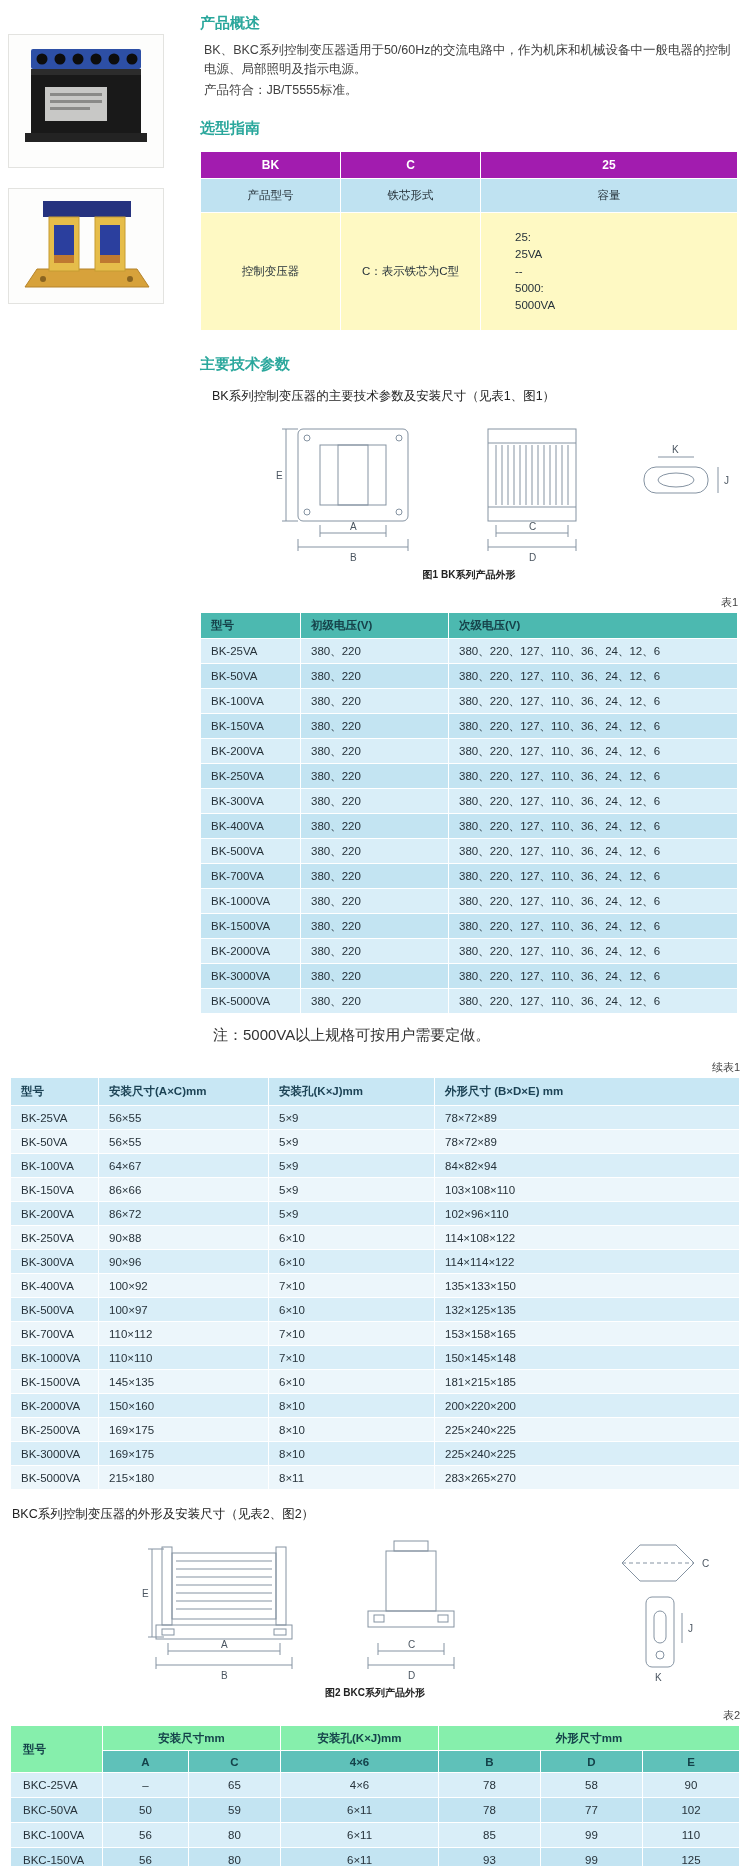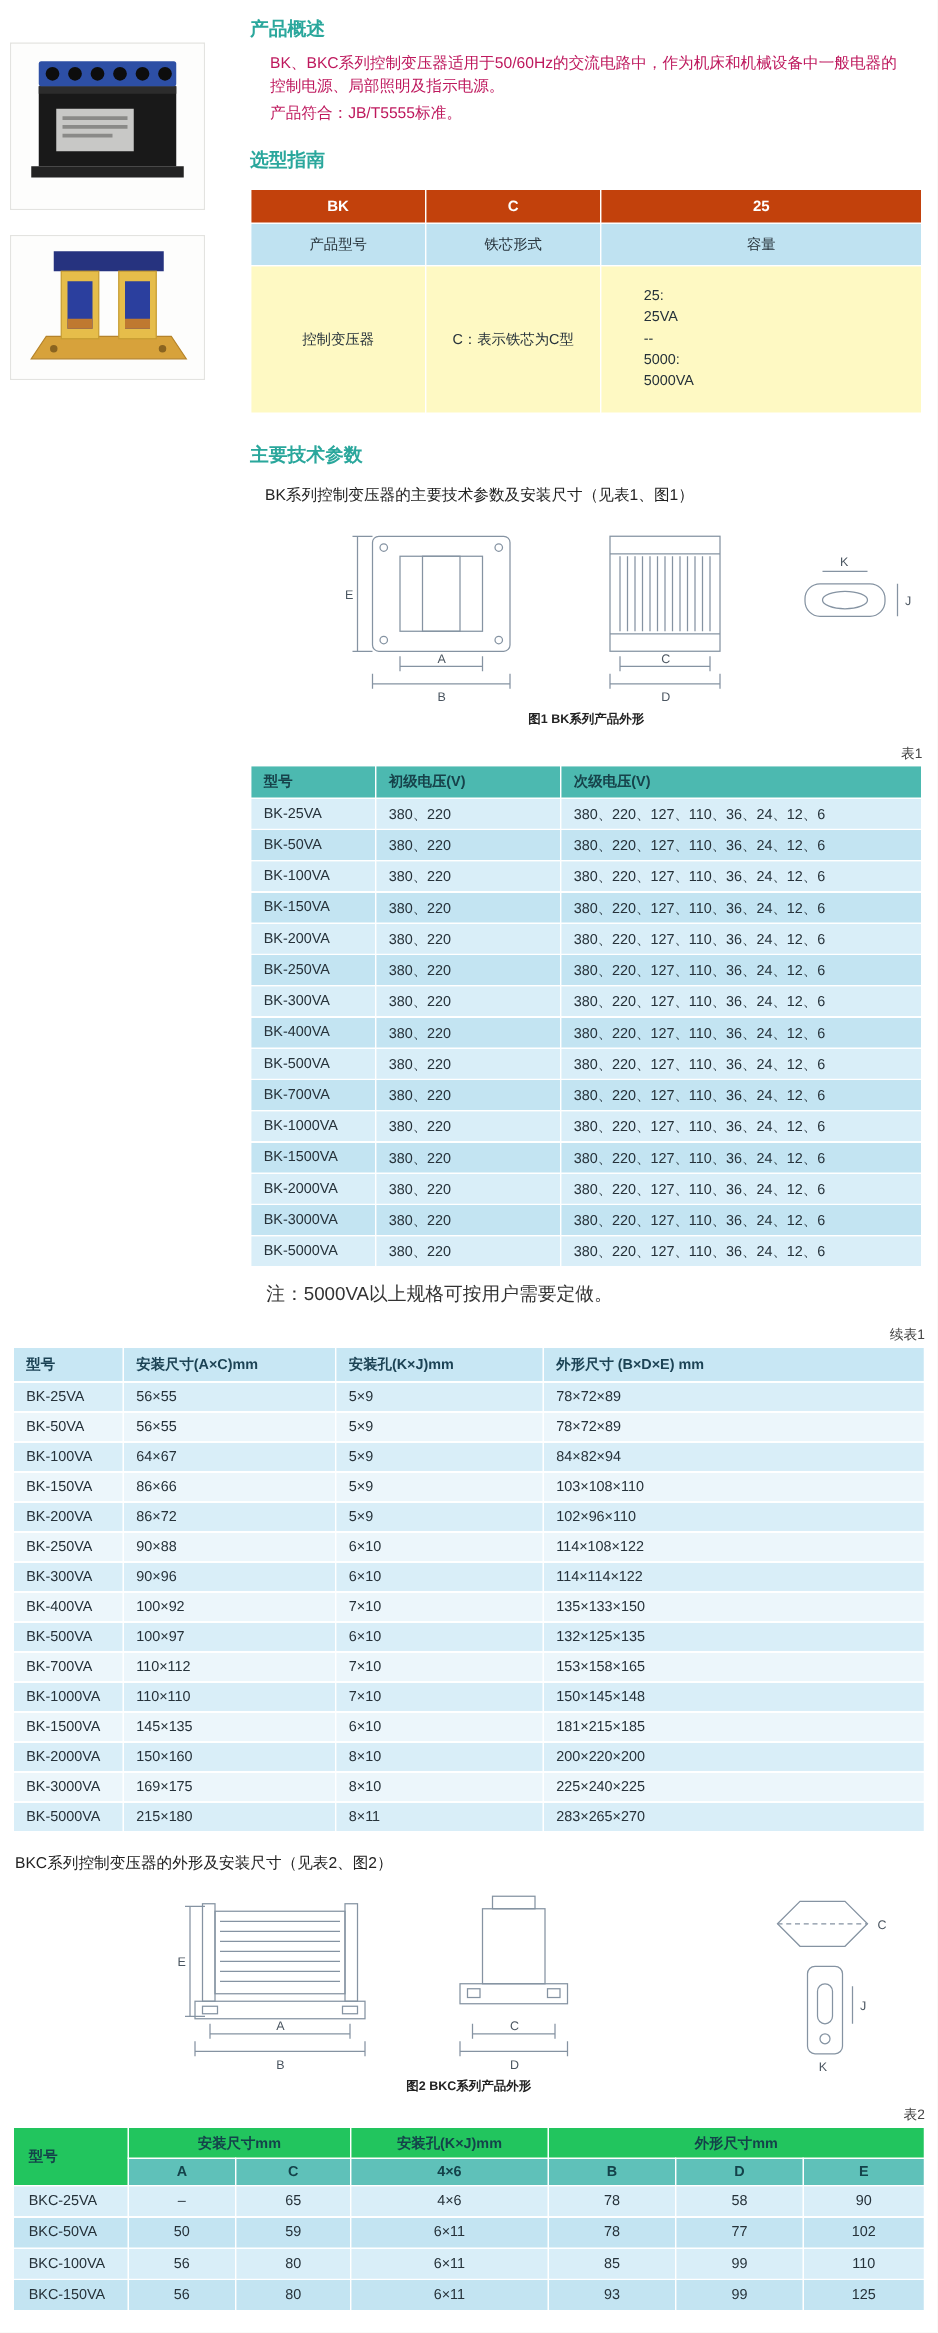--- a/index.html
+++ b/index.html
@@ -17,30 +17,30 @@
     position: relative;
   }
   .sec-title { color: #2aa79c; font-size: 15px; font-weight: bold; margin: 0; }
 
   
   .top { position: relative; padding: 14px 12px 0 200px; }
   .photos { position: absolute; left: 8px; top: 34px; width: 156px; }
   .photo { background: #fff; border: 1px solid #e3e3e0; margin-bottom: 20px; }
   .photo svg { display: block; width: 100%; height: auto; }
 
-  .body-text { font-size: 12.5px; line-height: 19px; margin: 8px 16px 0; color: #be185d; }
+  .body-text { font-size: 12.5px; line-height: 19px; margin: 8px 4px 0; color: #404040; }
   .h-gap { margin-top: 19px; }
 
   table { border-collapse: collapse; width: 100%; table-layout: fixed; }
   th, td { border: 1px solid #fff; overflow: hidden; }
 
   
   .sel-table { margin-top: 13px; }
   .sel-table thead th {
-    background: #c2410c; color: #fff; font-weight: bold;
+    background: #a21caf; color: #fff; font-weight: bold;
     font-size: 12px; padding: 6px 4px; text-align: center;
   }
   .sel-table .sub td {
     background: #bfe2f1; color: #26323a; font-size: 11.5px;
     padding: 9px 4px; text-align: center;
   }
   .sel-table .bodyrow td {
     background: #fef9c3; color: #26323a; font-size: 11.5px;
     height: 118px; text-align: center; vertical-align: middle; padding: 4px;
   }
@@ -71,21 +71,21 @@
   .full { padding: 2px 10px 0; }
   .t1b thead th {
     background: #c8e7f4; color: #1c4355; font-weight: bold; font-size: 11.5px;
     text-align: left; padding: 6px 10px;
   }
   .t1b td { font-size: 11.5px; color: #26323a; padding: 5.5px 10px; background: #d9eef8; text-align: left; }
   .t1b tbody tr:nth-child(even) td { background: #ecf6fb; }
 
   .intro2 { font-size: 12.5px; color: #222; margin: 16px 0 0 2px; }
 
-  .t2 thead tr:first-child th { background: #22c55e; }
+  .t2 thead tr:first-child th { background: #86efac; }
   .t2 thead tr:last-child th { background: #5fc1b9; }
   .t2 thead th {
     color: #14424a; font-weight: bold; font-size: 11.5px;
     text-align: center; padding: 4.5px 4px;
   }
   .t2 thead th.th-model { text-align: left; padding-left: 12px; }
   .t2 td { font-size: 11.5px; color: #26323a; padding: 6px 4px; background: #d9eef8; text-align: center; }
   .t2 td:first-child { text-align: left; padding-left: 12px; }
   .t2 tbody tr:nth-child(even) td { background: #c3e4f2; }
 </style>
@@ -420,20 +420,26 @@
             <td>6×10</td>
             <td>181×215×185</td>
           </tr>
           <tr>
             <td>BK-2000VA</td>
             <td>150×160</td>
             <td>8×10</td>
             <td>200×220×200</td>
           </tr>
           <tr>
+            <td>BK-2500VA</td>
+            <td>169×175</td>
+            <td>8×10</td>
+            <td>225×240×225</td>
+          </tr>
+          <tr>
             <td>BK-3000VA</td>
             <td>169×175</td>
             <td>8×10</td>
             <td>225×240×225</td>
           </tr>
           <tr>
             <td>BK-5000VA</td>
             <td>215×180</td>
             <td>8×11</td>
             <td>283×265×270</td>

